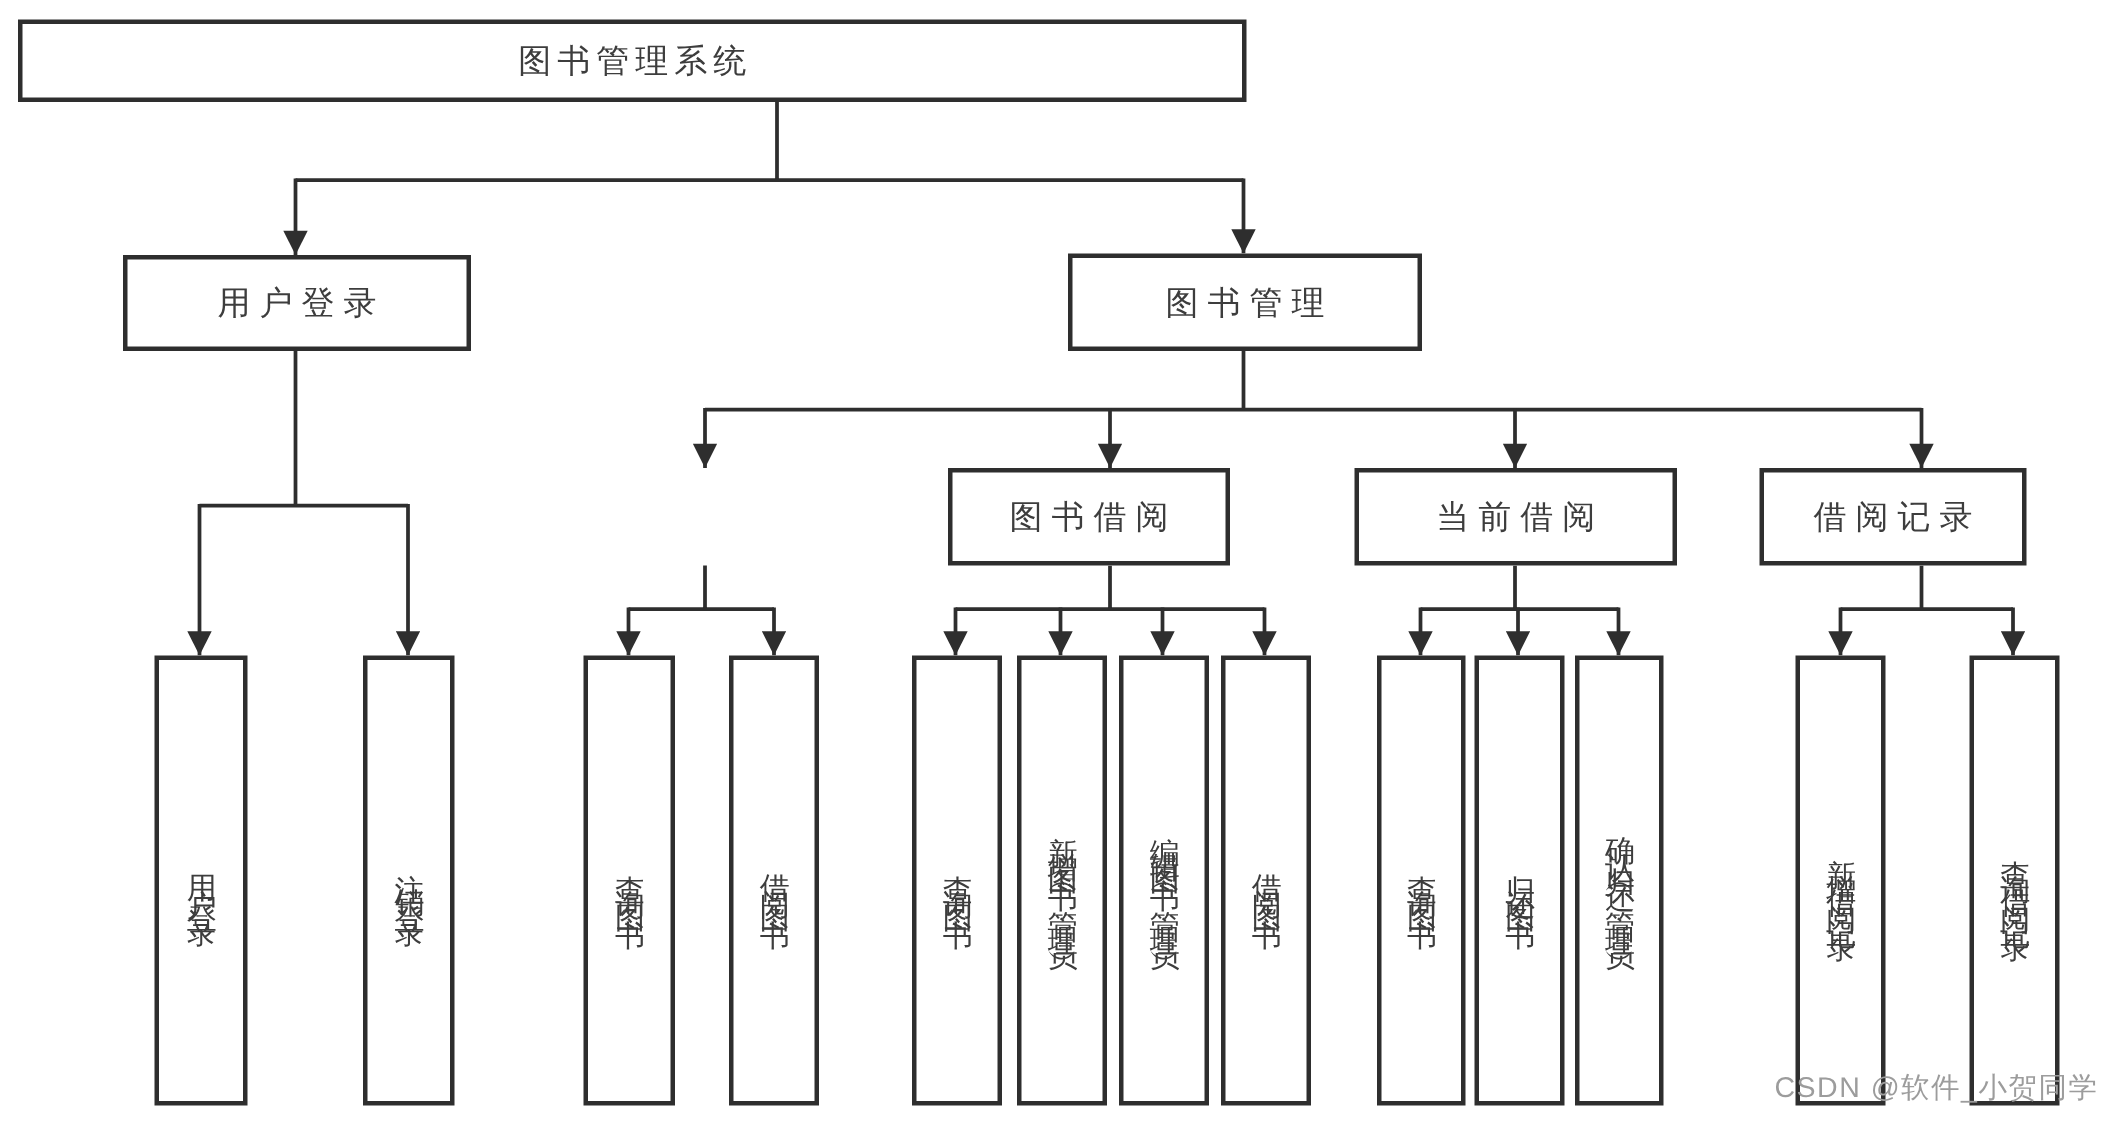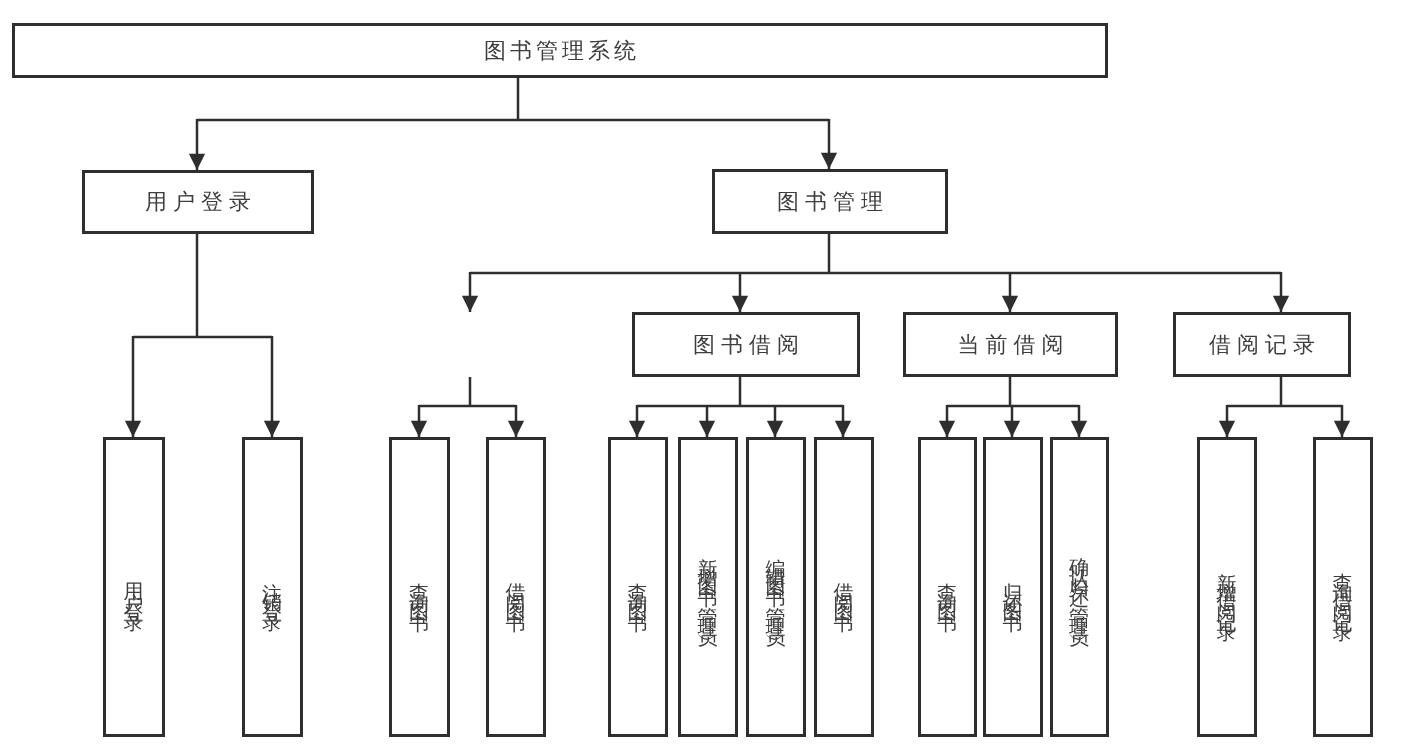--- a/index.html
+++ b/index.html
@@ -91,32 +91,32 @@
 
       <line x1="947" y1="405" x2="947" y2="437" marker-end="url(#arrow)"></line>
       <line x1="1012" y1="405" x2="1012" y2="437" marker-end="url(#arrow)"></line>
       <line x1="1079" y1="405" x2="1079" y2="437" marker-end="url(#arrow)"></line>
 
       <line x1="1227" y1="405" x2="1227" y2="437" marker-end="url(#arrow)"></line>
       <line x1="1342" y1="405" x2="1342" y2="437" marker-end="url(#arrow)"></line>
     </g>
   </svg>
 
-  <div class="box h title" style="left:12px; top:23px; width:1096px; height:55px;">
+  <div class="box h title" style="left:12px; top:13px; width:819px; height:55px;">
     <span>图书管理系统</span>
   </div>
 
   <div class="box h" style="left:82px; top:170px; width:232px; height:64px;">
     <span>用户登录</span>
   </div>
   <div class="box h" style="left:712px; top:169px; width:236px; height:65px;text-align:center;">
     <span>图书管理</span>
   </div>
 
-  <div class="box h" style="left:632px; top:312px; width:228px; height:65px;">
+  <div class="box h" style="left:632px; top:312px; width:188px; height:65px;">
     <span>图书借阅</span>
   </div>
   <div class="box h" style="left:903px; top:312px; width:215px; height:65px;justify-content:center;">
     <span>当前借阅</span>
   </div>
   <div class="box h" style="left:1173px; top:312px; width:178px; height:65px;">
     <span>借阅记录</span>
   </div>
 
   <div class="box v" style="left:103px; top:437px; width:62px; height:300px;">
@@ -156,14 +156,15 @@
     <span class="vtext">确认归还（管理员）</span>
   </div>
 
   <div class="box v" style="left:1197px; top:437px; width:60px; height:300px;">
     <span class="vtext">新增借阅记录</span>
   </div>
   <div class="box v" style="left:1313px; top:437px; width:60px; height:300px;">
     <span class="vtext">查询借阅记录</span>
   </div>
 
+  <div class="watermark">CSDN @软件_小贺同学</div>
 
 </div>
 
 </body></html>

